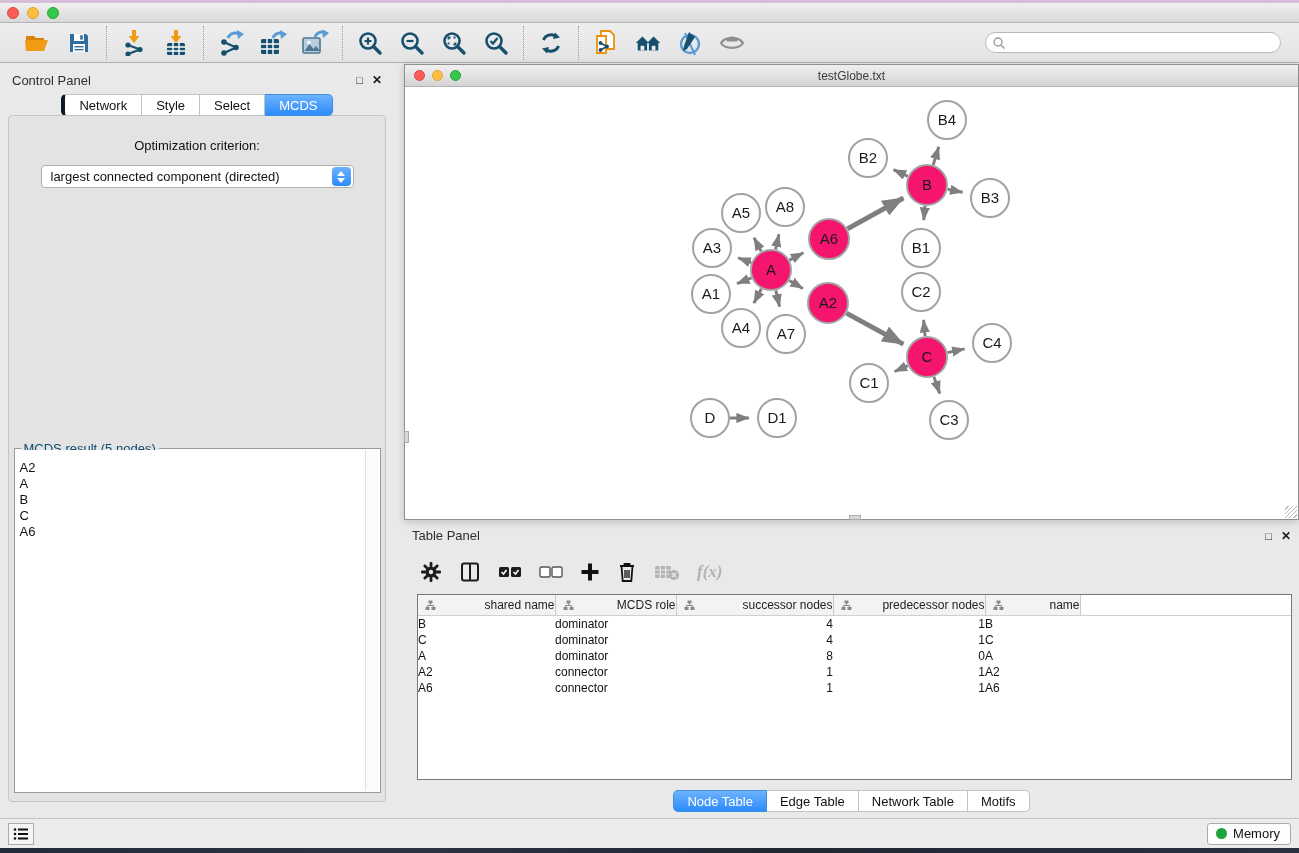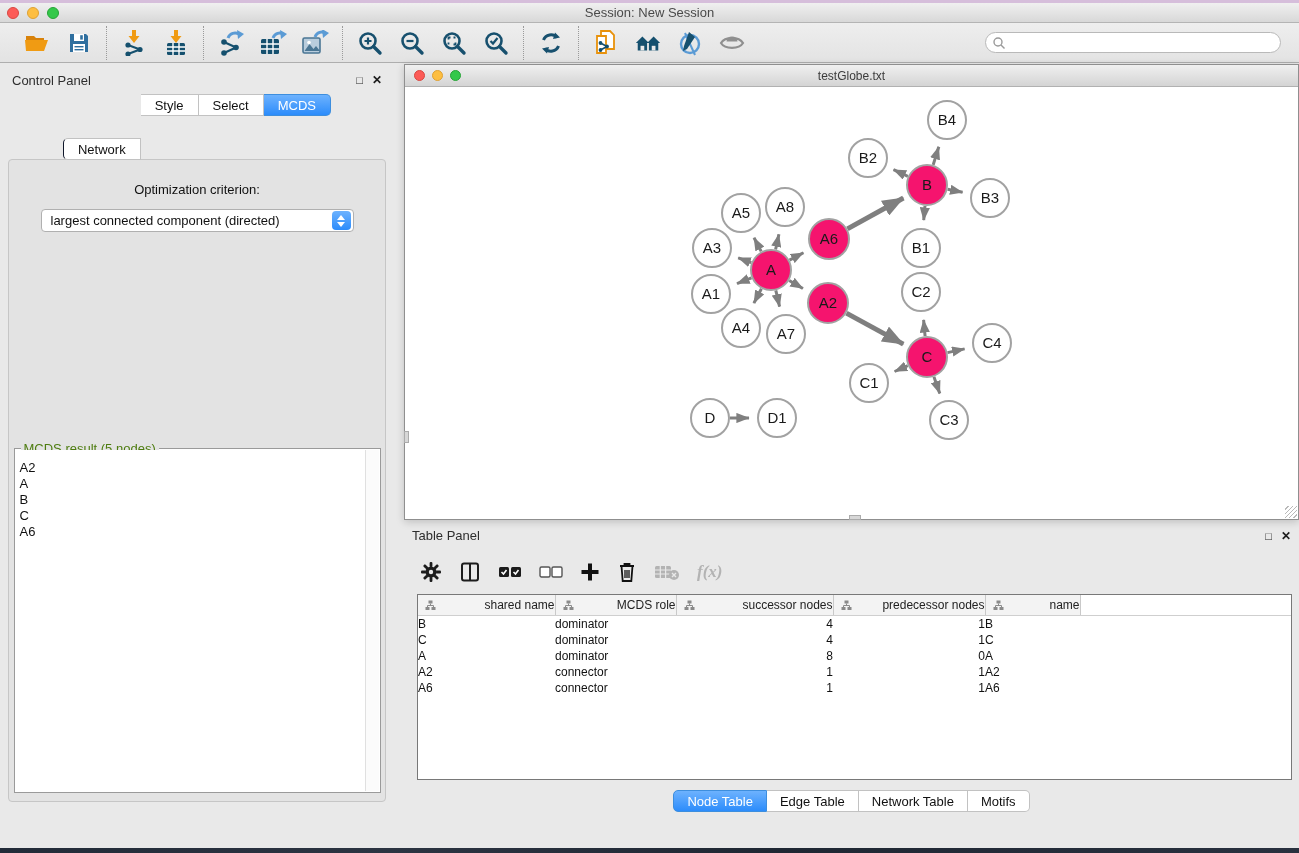--- a/index.html
+++ b/index.html
@@ -37,39 +37,39 @@
   .panel-btns { margin-left:auto; display:flex; align-items:center; gap:9px; }
   .panel-float, .panel-close { font-size:12px; color:#1c1c1c; line-height:12px; cursor:pointer; }
   .panel-float { font-size:11px; }
   .panel-close { font-weight:bold; }
 
   
   .control-panel { position:absolute; left:4px; top:68px; width:386px; height:744px; display:flex; flex-direction:column; }
   .cp-tabs { display:flex; justify-content:center; margin-top:2px; position:relative; z-index:2; }
   .cp-tab { height:22px; padding:0 14px; background:#fff; border:1px solid #c2c2c2; border-left:none;
     font-size:13px; color:#111; display:flex; align-items:center; cursor:pointer; }
-  .cp-tab:first-child { border-left:1px solid #0f172a; border-radius:5px 0 0 5px;margin-top:44px; }
+  .cp-tab:first-child { border-left:4px solid #0f172a; border-radius:5px 0 0 5px; }
   .cp-tab:last-child { border-radius:0 5px 5px 0; }
   .cp-tab.selected { background:linear-gradient(#6db2fe,#2c8cfb); border-color:#3d8ede; color:#fff; }
   .cp-content { flex:1; margin:-1px 4px 10px 4px; background:#e3e3e3; border:1px solid #c6c6c6;
     border-radius:4px; display:flex; flex-direction:column; align-items:center; padding:22px 8px 8px 8px; }
   .opt-label { font-size:13px; color:#111; margin-bottom:12px; }
   .criterion-select { width:313px; height:23px; background:#fff; border:1px solid #b0b0b0; border-radius:4px;
     display:flex; align-items:center; cursor:pointer; position:relative; }
   .criterion-select .sel-text { flex:1; font-size:13px; color:#111; padding-left:9px; white-space:nowrap; }
   .sel-stepper { width:19px; height:19px; margin-right:2px; border-radius:4px;
     background:linear-gradient(#6db2fe,#2c8cfb); display:flex; flex-direction:column; align-items:center; justify-content:center; gap:2px; }
   .sel-stepper .tri-up { width:0; height:0; border-left:4px solid transparent; border-right:4px solid transparent; border-bottom:5px solid #fff; }
   .sel-stepper .tri-dn { width:0; height:0; border-left:4px solid transparent; border-right:4px solid transparent; border-top:5px solid #fff; }
   .cp-buttons { display:flex; gap:14px; margin-top:12px; }
   .btn { height:23px; padding:0 16px; background:linear-gradient(#ffffff,#f2f2f2); border:1px solid #b4b4b4;
     border-radius:5px; font-size:13px; color:#111; display:flex; align-items:center; cursor:pointer;
     font-family:"Liberation Sans", sans-serif; }
   .result-box { margin-top:auto; width:367px; height:345px; border:1px solid #9a9a9a; position:relative; background:#fff; }
-  .result-legend { position:absolute; left:6px; top:-8px; background:#e3e3e3; padding:0 3px; font-size:13px; color:#4d7c0f; }
+  .result-legend { position:absolute; left:6px; top:-8px; background:#e3e3e3; padding:0 3px; font-size:13px; color:#0c4a6e; }
   .result-list { position:absolute; inset:1px 15px 1px 1px; background:#fff; overflow:hidden; padding-top:10px; }
   .result-item { font-size:13px; color:#111; padding-left:4px; line-height:16px; }
   .result-scroll { position:absolute; top:1px; bottom:1px; right:1px; width:14px; background:#fbfbfb; border-left:1px solid #e0e0e0; }
 
   
   .net-window { position:absolute; left:404px; top:64px; width:895px; height:456px;
     border:1px solid #8f8f8f; background:#fff; box-shadow:0 2px 8px rgba(0,0,0,0.18); }
   .net-titlebar { height:22px; background:linear-gradient(#f0f0f0,#d4d4d4); border-bottom:1px solid #b1b1b1;
     display:flex; align-items:center; position:relative; }
   .net-lights { position:absolute; left:9px; display:flex; gap:7px; }
@@ -120,21 +120,20 @@
 <div id="app">
 
   <div class="desktop-strip"></div>
 
   <div class="titlebar">
     <div class="lights">
       <span class="light red"></span>
       <span class="light yellow"></span>
       <span class="light green"></span>
     </div>
-    <div class="title">Session: New Session</div>
   </div>
 
   <div class="toolbar">
     <div class="tb-group">
       <span class="tbi">
         <svg width="26" height="24" viewBox="0 0 26 24">
             <path d="M2 5h8l2 2h8v3H2z" fill="#d8820a"></path>
             <path d="M1 9h23l-4 11H2z" fill="#f09b13"></path>
           </svg>
       </span>
@@ -608,15 +607,29 @@
         </table>
     </div>
     <div class="tp-tabs" id="tp-tabs">
         <div class="tp-tab selected">Node Table</div>
         <div class="tp-tab">Edge Table</div>
         <div class="tp-tab">Network Table</div>
         <div class="tp-tab">Motifs</div>
       </div>
   </div>
 
+  <div class="statusbar">
+    <span class="status-list-btn">
+      <svg width="16" height="14" viewBox="0 0 16 14">
+          <circle cx="2" cy="2.5" r="1.3" fill="#111"></circle>
+          <circle cx="2" cy="7" r="1.3" fill="#111"></circle>
+          <circle cx="2" cy="11.5" r="1.3" fill="#111"></circle>
+          <path d="M5 2.5h10M5 7h10M5 11.5h10" stroke="#111" stroke-width="2.2"></path>
+        </svg>
+    </span>
+    <span class="memory-btn">
+      <span class="memory-dot"></span>
+      <span>Memory</span>
+    </span>
+  </div>
   <div class="bottom-strip"></div>
 
 </div>
 
 </body></html>

